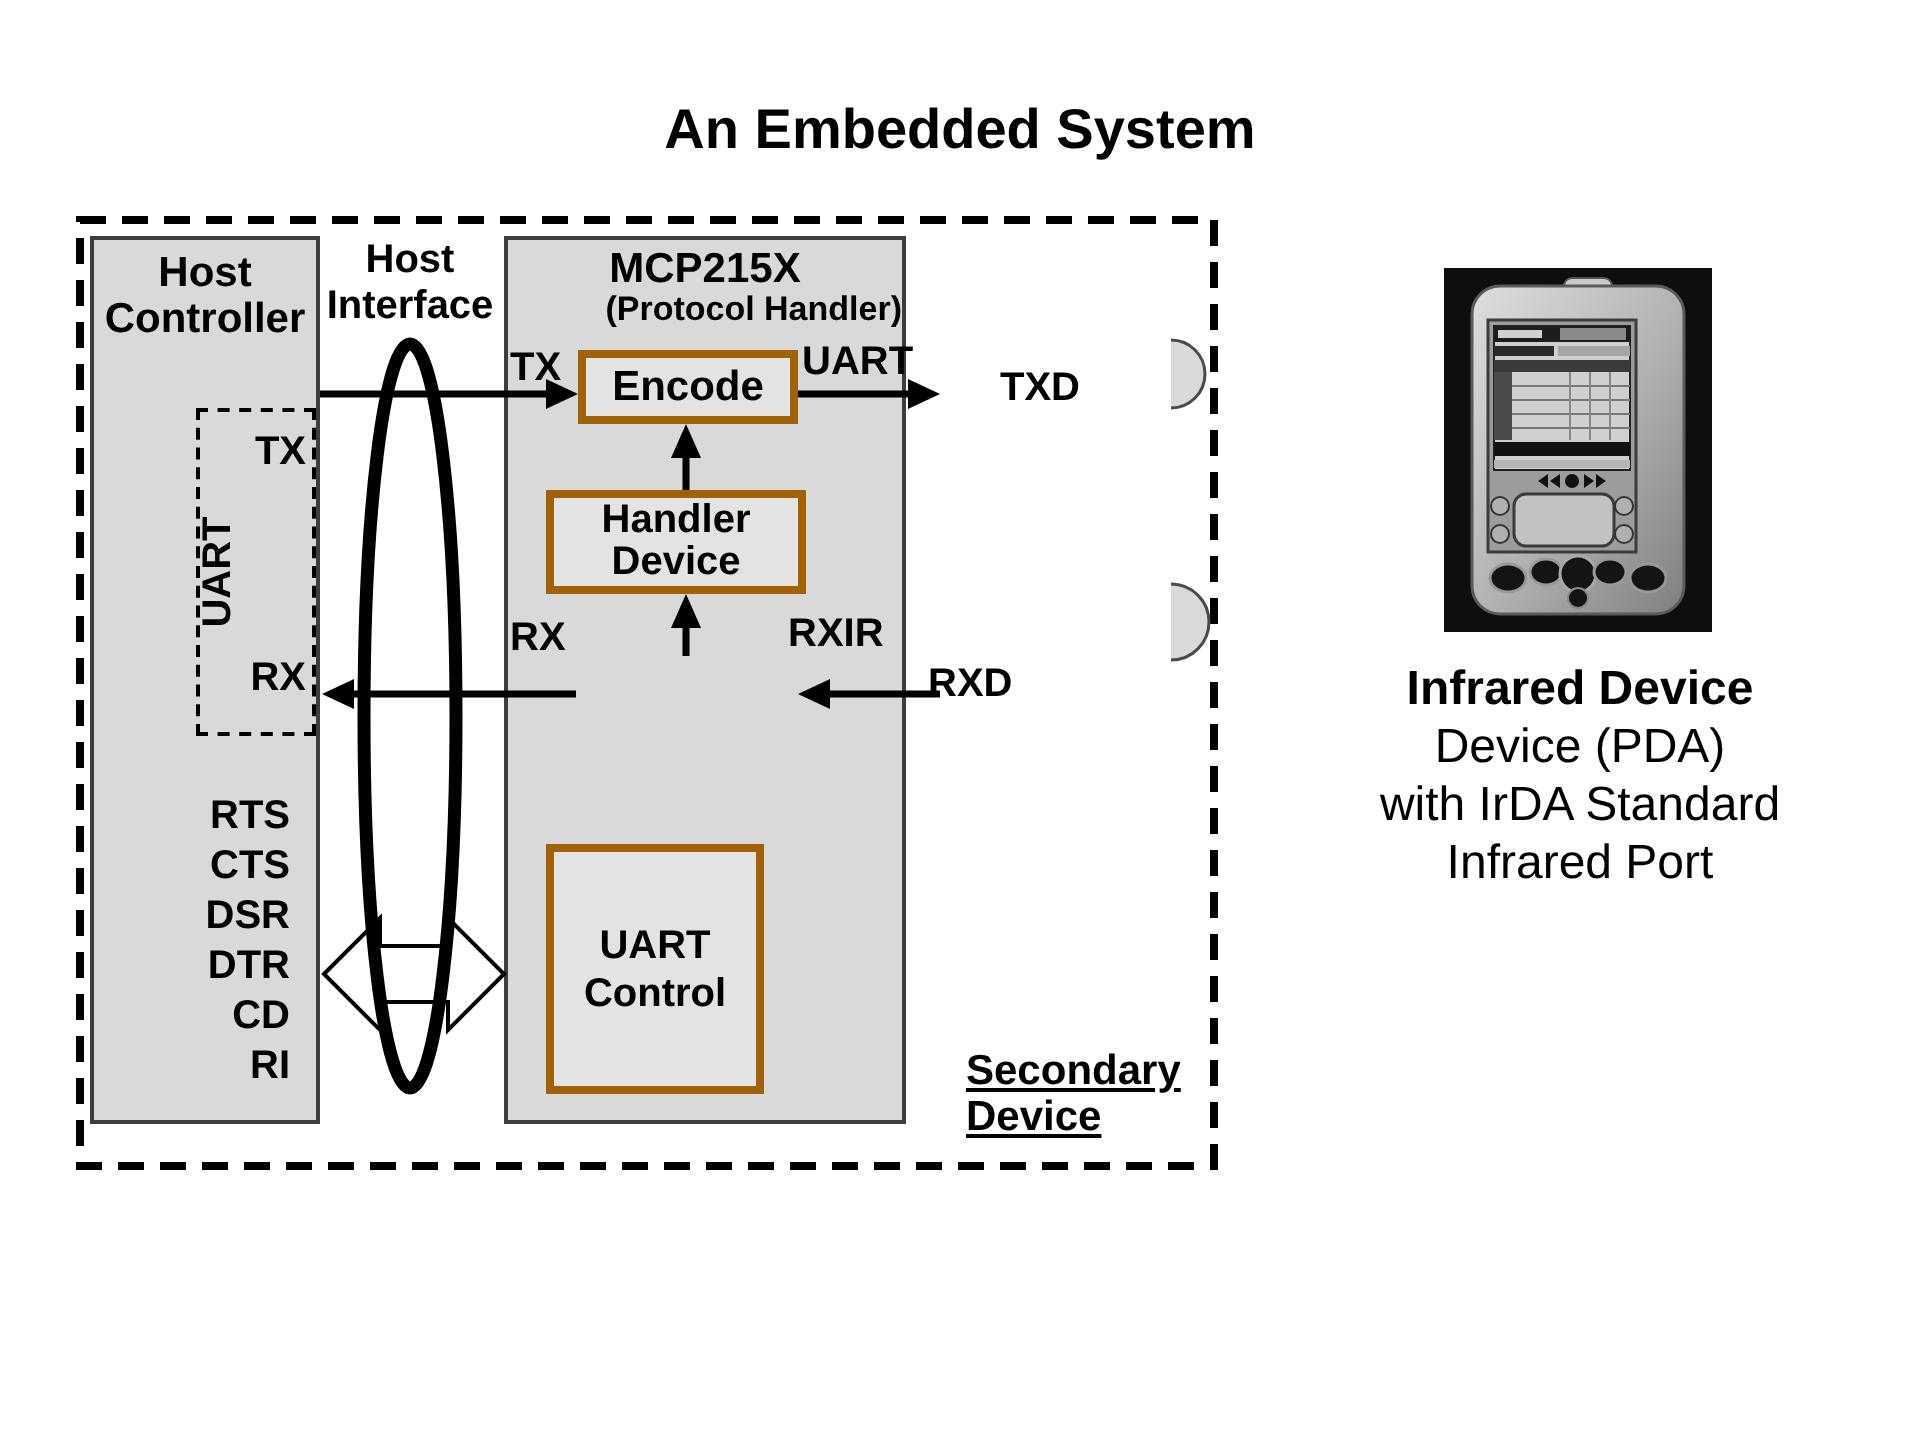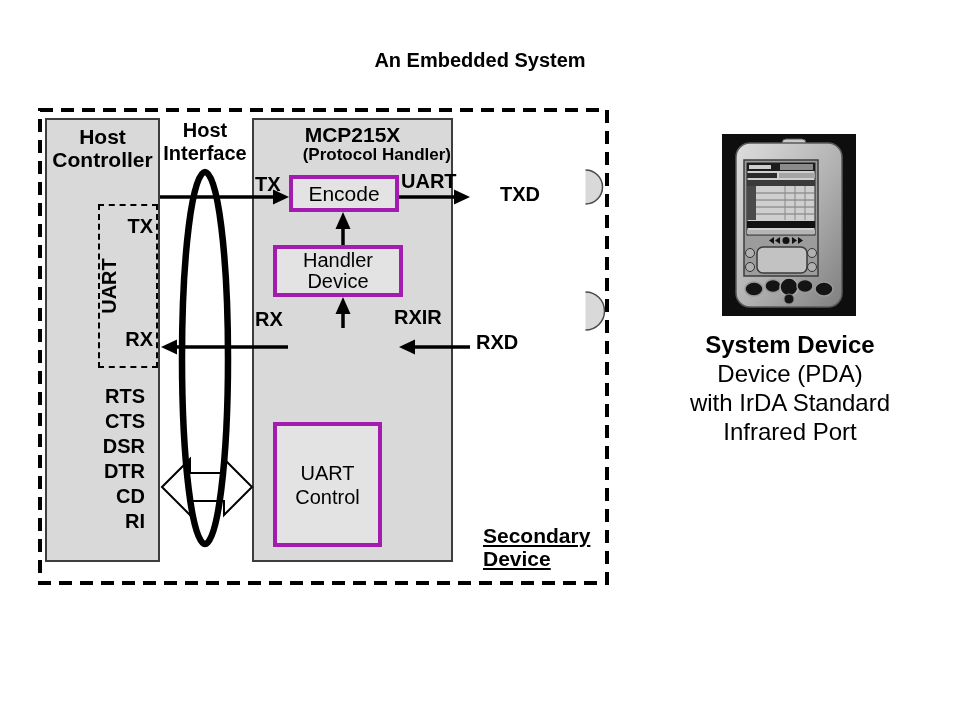--- a/index.html
+++ b/index.html
@@ -5,69 +5,69 @@
   * { margin: 0; padding: 0; box-sizing: border-box; }
   html, body { background: #ffffff; }
   body { font-family: "Liberation Sans", sans-serif; }
   .stage {
     position: relative; width: 960px; height: 720px;
     background: #ffffff; overflow: hidden; color: #000;
   }
   .abs { position: absolute; }
   .page-title {
     top: 49px; left: 0; width: 960px; text-align: center;
-    font-size: 20px; font-weight: bold; letter-spacing: 0px;
+    font-size: 28px; font-weight: bold; letter-spacing: 0px;
   }
   .block {
     background: #d9d9d9; border: 2px solid #3d3d3d;
   }
   .block-label { text-align: center; font-weight: bold; }
   .host-block { left: 45px; top: 118px; width: 115px; height: 444px; }
   .host-label { padding-top: 5px; font-size: 21px; line-height: 23px; }
   .uart-box {
     left: 98px; top: 204px; width: 60px; height: 164px;
     border: 2px dashed #000; background: transparent;
   }
   .uart-tx { position: absolute; right: 3px; top: 9px; font-size: 20px; font-weight: bold; }
   .uart-rx { position: absolute; right: 3px; bottom: 15px; font-size: 20px; font-weight: bold; }
   .uart-vertical {
     left: 75px; top: 276px; width: 68px; height: 20px;
     transform: rotate(-90deg); text-align: center;
     font-size: 20px; font-weight: bold; line-height: 20px;
   }
   .signals {
-    left: 45px; top: 384px; width: 100px; text-align: right;
+    left: 45px; top: 396px; width: 100px; text-align: right;
     font-size: 20px; font-weight: bold; line-height: 25px;
   }
   .host-interface {
     left: 156px; top: 119px; width: 98px; text-align: center;
     font-size: 20px; font-weight: bold; line-height: 23px;
   }
   .mcp-block { left: 252px; top: 118px; width: 201px; height: 444px; }
   .mcp-header { padding-top: 4px; }
   .mcp-title { font-size: 21px; line-height: 22px; font-weight: bold; text-align: center; }
   .mcp-subtitle { font-size: 17px; line-height: 18px; font-weight: bold; text-align: right; margin-left: 16px; }
   .thickbox {
-    position: absolute; border: 4px solid #a21caf; background: #e3e3e3;
+    position: absolute; border: 4px solid #a16207; background: #e3e3e3;
     display: flex; flex-direction: column; align-items: center; justify-content: center;
-    font-weight: normal; text-align: center;
+    font-weight: bold; text-align: center;
   }
   .encode-box { left: 289px; top: 175px; width: 110px; height: 37px; font-size: 21px; }
   .protocol-box { left: 273px; top: 245px; width: 130px; height: 52px; font-size: 20px; line-height: 21px; }
   .decode-box { left: 288px; top: 328px; width: 110px; height: 39px; font-size: 21px; }
   .uartctl-box { left: 273px; top: 422px; width: 109px; height: 125px; font-size: 20px; line-height: 24px; }
   .pin { position: absolute; font-size: 20px; font-weight: bold; line-height: 20px; }
   .pin-tx   { left: 255px; top: 174px; }
   .pin-txir { left: 401px; top: 171px; }
   .pin-rx   { left: 255px; top: 309px; }
   .pin-rxir { left: 394px; top: 307px; }
   .optical-block { left: 470px; top: 120px; width: 115px; height: 247px; }
   .optical-label { padding-top: 5px; font-size: 18px; line-height: 19px; }
   .pin-txd { left: 500px; top: 184px; }
-  .pin-rxd { left: 476px; top: 332px; }
+  .pin-rxd { left: 464px; top: 332px; }
   .secondary-label {
     left: 483px; top: 524px; font-size: 21px; font-weight: bold; line-height: 23px; text-decoration: underline;
   }
   .pda-photo { left: 722px; top: 134px; width: 134px; height: 182px; }
   .pda-caption {
     left: 672px; top: 330px; width: 236px; text-align: center;
     font-size: 24px; line-height: 29px;
   }
   .pda-caption .cap-bold { font-weight: bold; }
   .overlay { left: 0; top: 0; width: 960px; height: 720px; pointer-events: none; }
@@ -227,19 +227,19 @@
         <ellipse cx="51" cy="152" rx="8" ry="6.5" fill="#141414" stroke="#999" stroke-width="1.5"></ellipse>
         <circle cx="67" cy="153" r="9" fill="#141414" stroke="#aaa" stroke-width="1.5"></circle>
         <circle cx="67" cy="165" r="5" fill="#141414" stroke="#888" stroke-width="1"></circle>
         <ellipse cx="83" cy="152" rx="8" ry="6.5" fill="#141414" stroke="#999" stroke-width="1.5"></ellipse>
         <ellipse cx="102" cy="155" rx="9" ry="7" fill="#141414" stroke="#999" stroke-width="1.5"></ellipse>
       </g>
     </svg>
   </div>
 
   <div class="abs pda-caption">
-    <div class="cap-bold">System Device</div>
+    <div class="cap-bold">Infrared Device</div>
     <div>Device (PDA)</div>
     <div>with IrDA Standard</div>
     <div>Infrared Port</div>
   </div>
 
 </div>
 
 </body></html>

